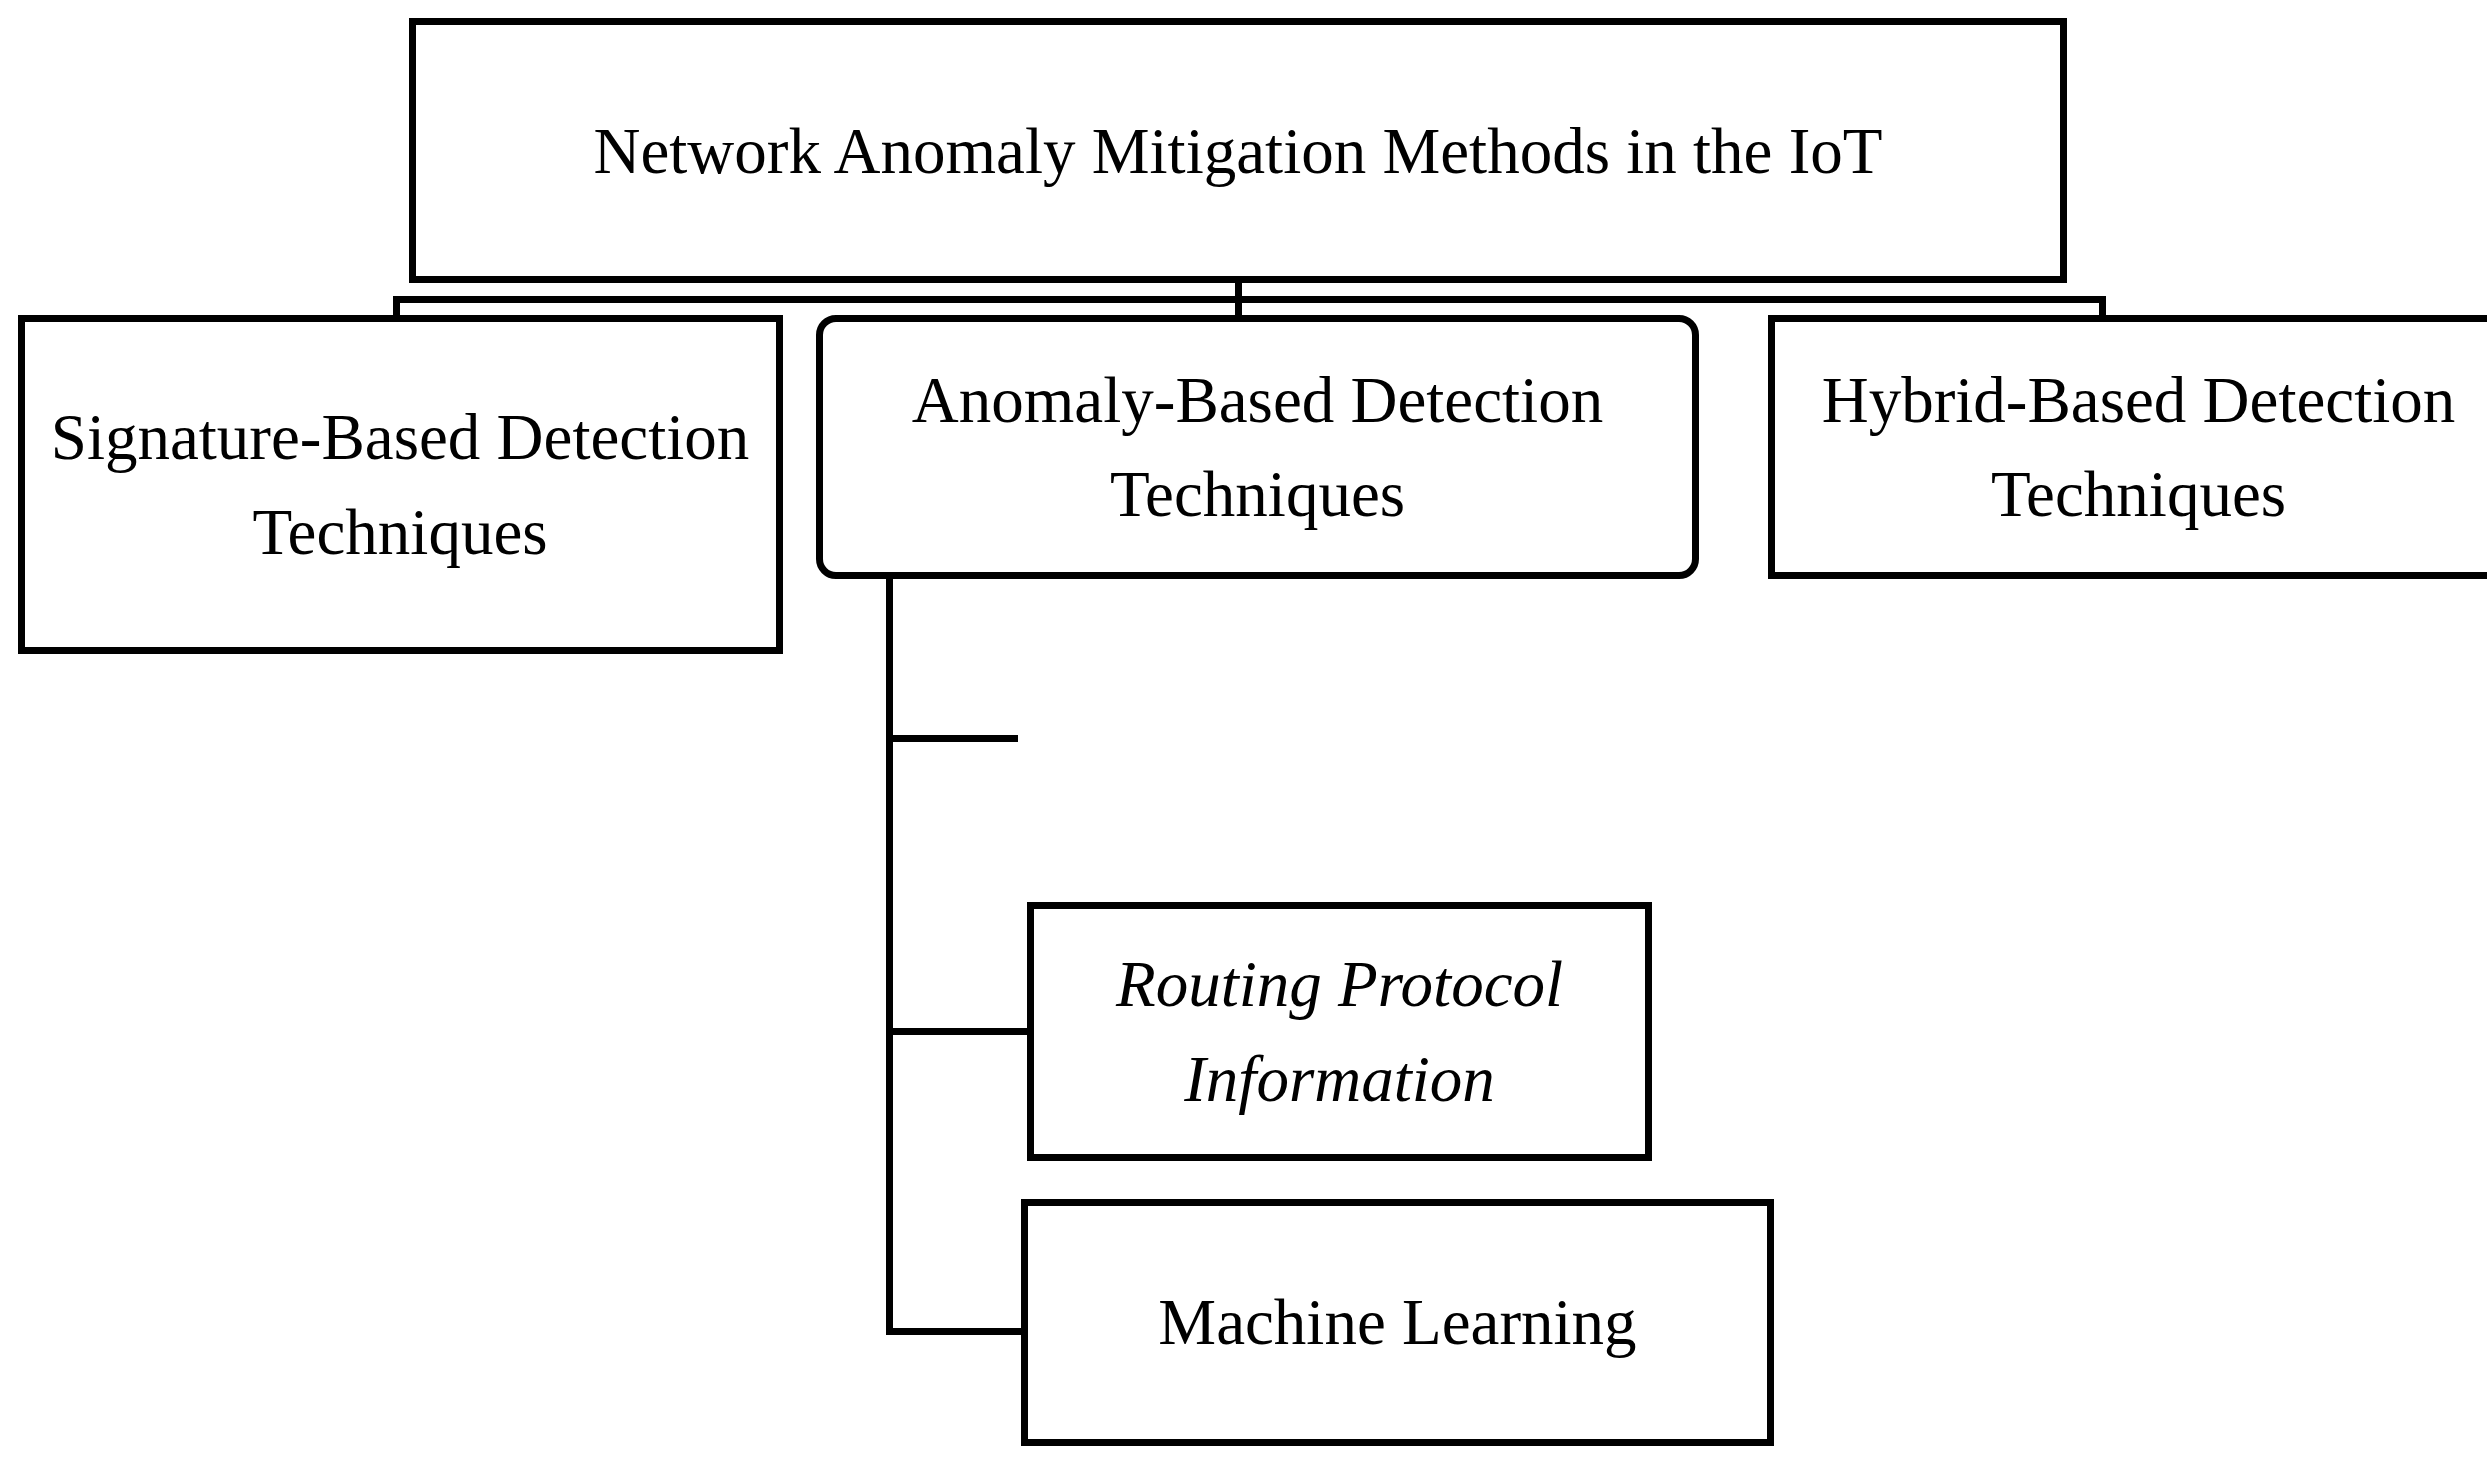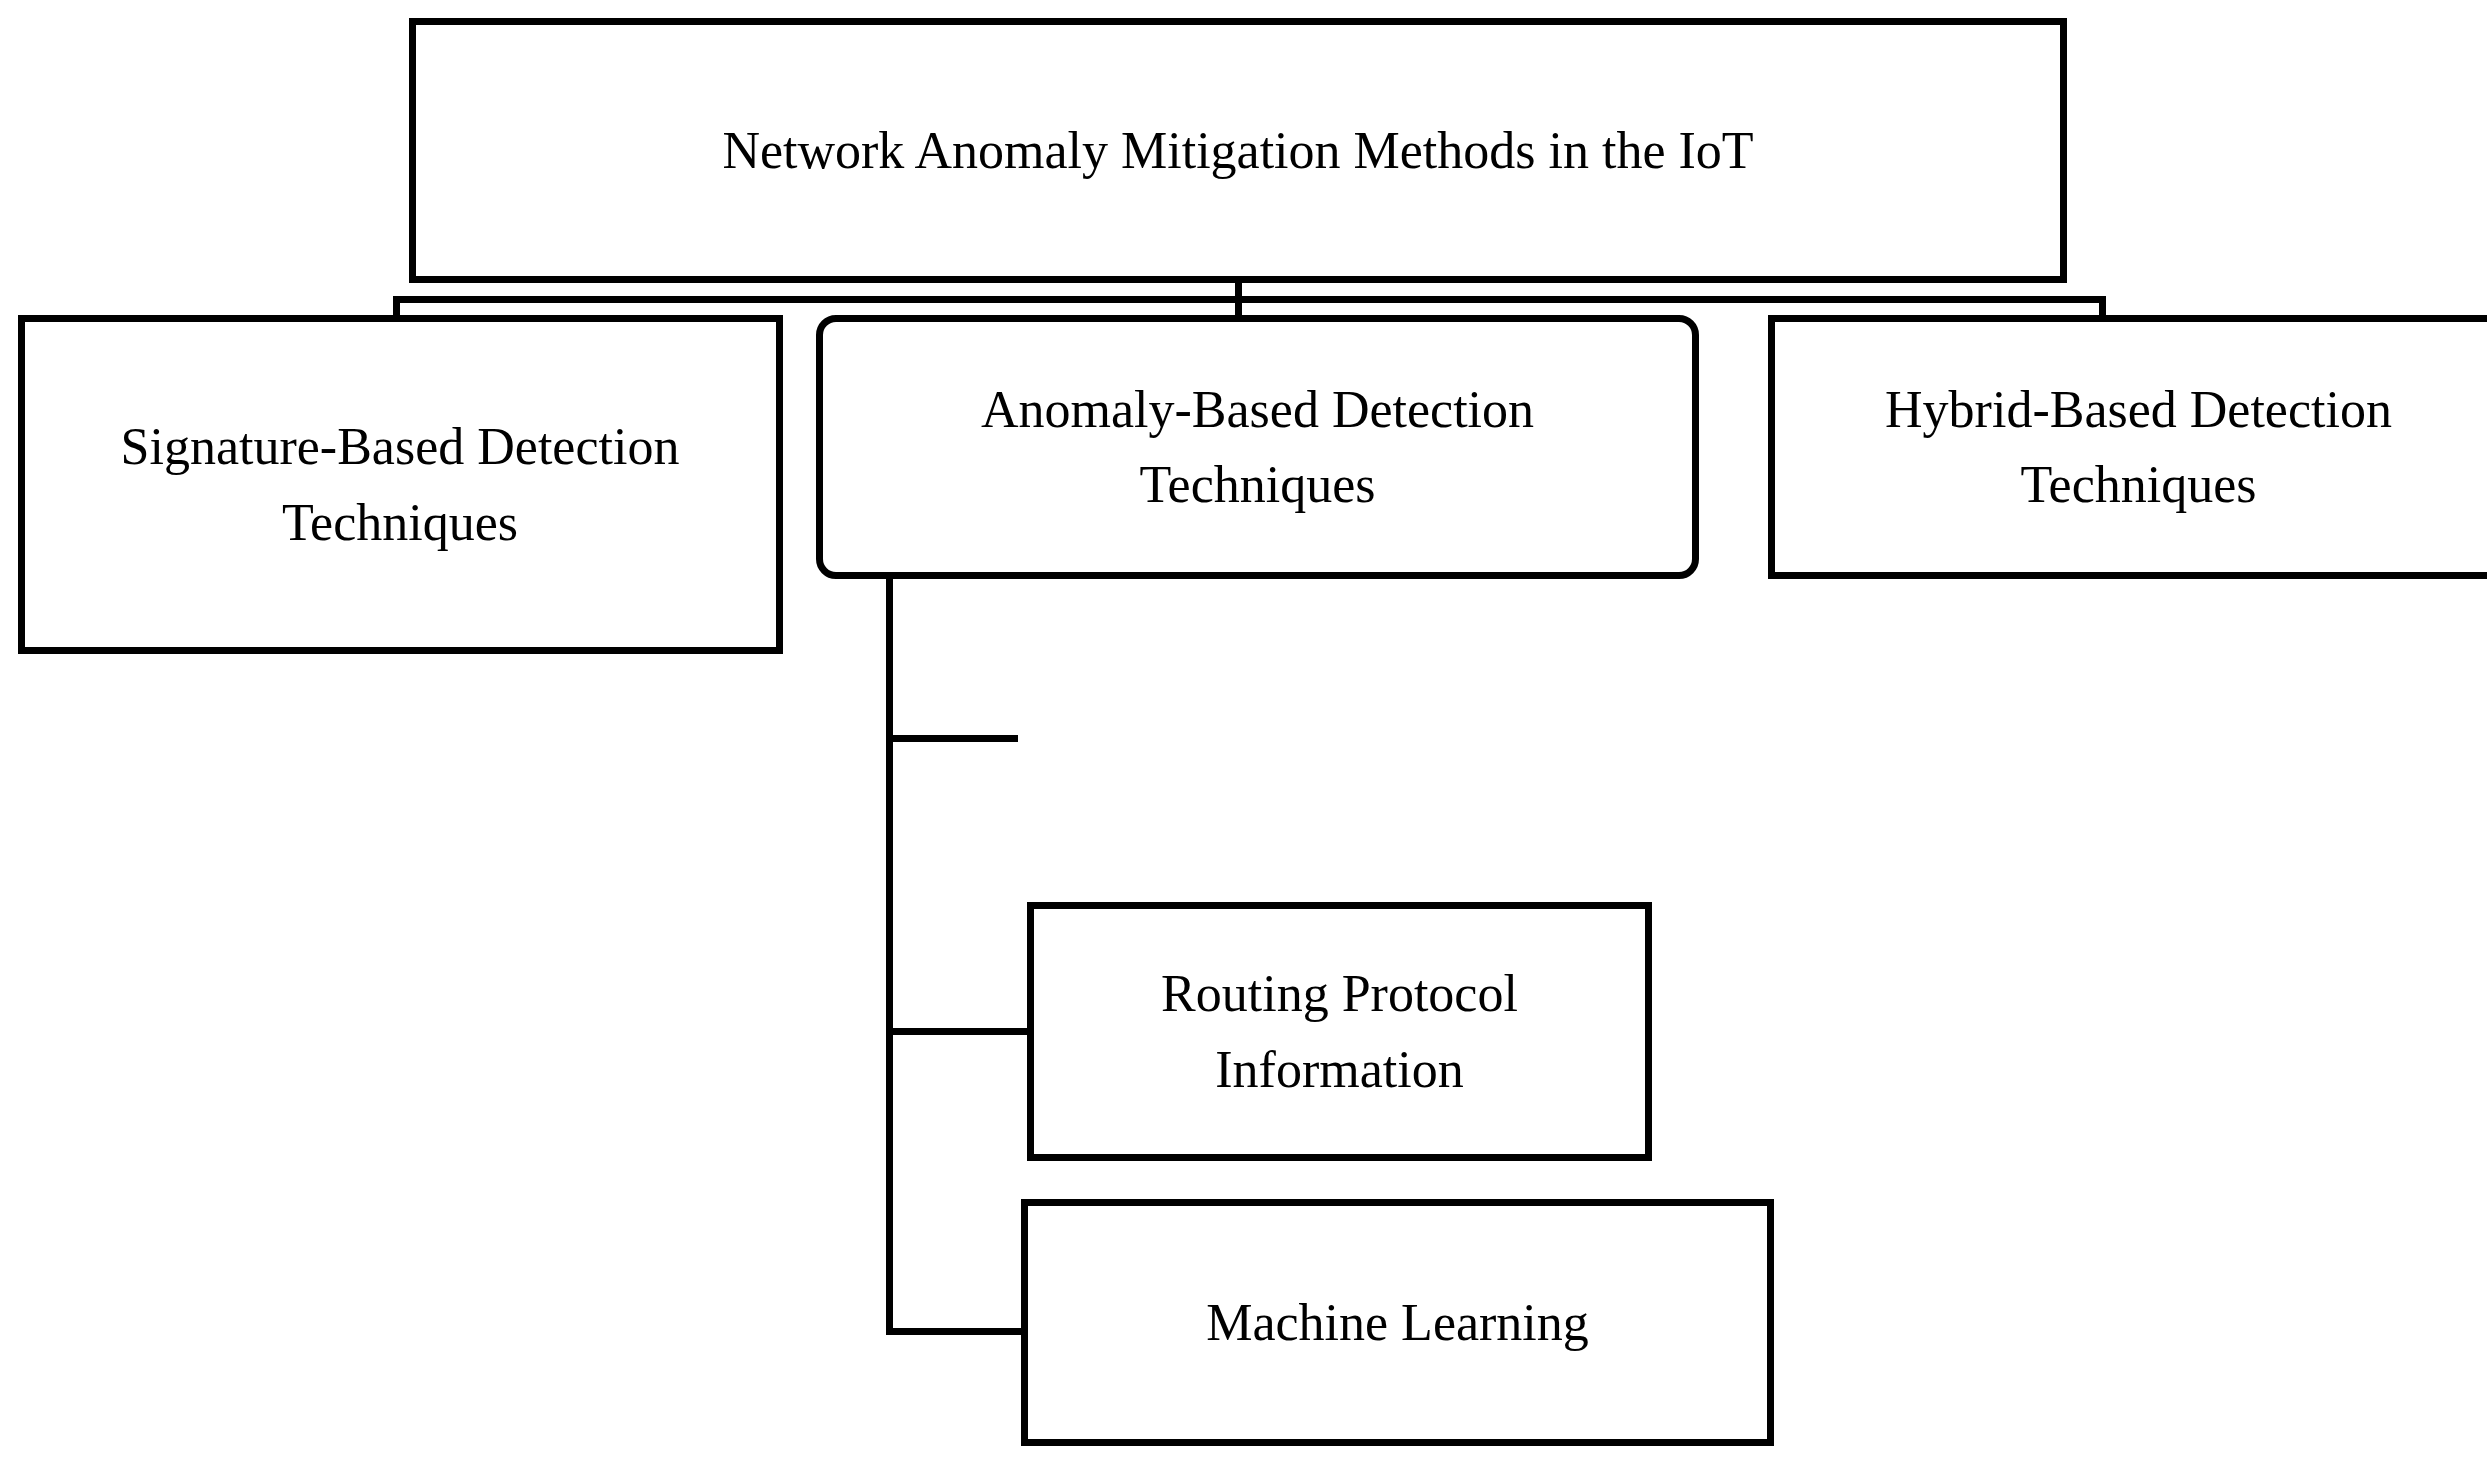--- a/index.html
+++ b/index.html
@@ -20,37 +20,37 @@
     box-sizing: border-box;
     border: 7.2px solid #000000;
     background: #ffffff;
     display: flex;
     align-items: center;
     justify-content: center;
     text-align: center;
   }
   .lbl {
     display: block;
-    font-size: 52px;
+    font-size: 65px;
     line-height: 1.45;
     white-space: pre-line;
     color: #000000;
   }
   .line {
     position: absolute;
     background: #000000;
   }
 
   
   #box-root        { left: 409px;  top: 18.3px;   width: 1658px; height: 265px; }
   #box-signature   { left: 17.5px;   top: 315px;  width: 765px;  height: 339px; }
   #box-anomaly     { left: 816px; top: 315px;  width: 883px; height: 264px; border-radius: 20px; }
   #box-hybrid      { left: 1728px; top: 315px;  width: 741px;  height: 264px; margin-left: 40px; }
   #box-statistical { left: 1015px; top: 609px;  width: 615px;  height: 261px; }
-  #box-routing     { left: 1027px; top: 902px; width: 625px;  height: 259px; }
+  #box-routing     { left: 1027px; top: 902px; width: 625px;  height: 259px; font-style: italic; }
   #box-machine     { left: 1021px; top: 1199px; width: 753px;  height: 247px; justify-content: center; }
 
   
   #conn-root-stub    { left: 1235px; top: 279px;  width: 7.2px;    height: 41px; }
   #conn-bar          { left: 393px;  top: 296px;  width: 1713px; height: 7.2px; }
   #conn-drop-left    { left: 393px;  top: 296px;  width: 7.2px;    height: 21.5px; }
   #conn-drop-right   { left: 2099px; top: 296px;  width: 7.2px;    height: 21.5px; }
   #conn-trunk        { left: 886px; top: 573px;  width: 7.2px;    height: 762px; }
   #conn-stub-stat    { left: 886px; top: 735px;  width: 132px;  height: 7.2px; }
   #conn-stub-routing { left: 886px; top: 1028px; width: 144px;  height: 7.2px; }

